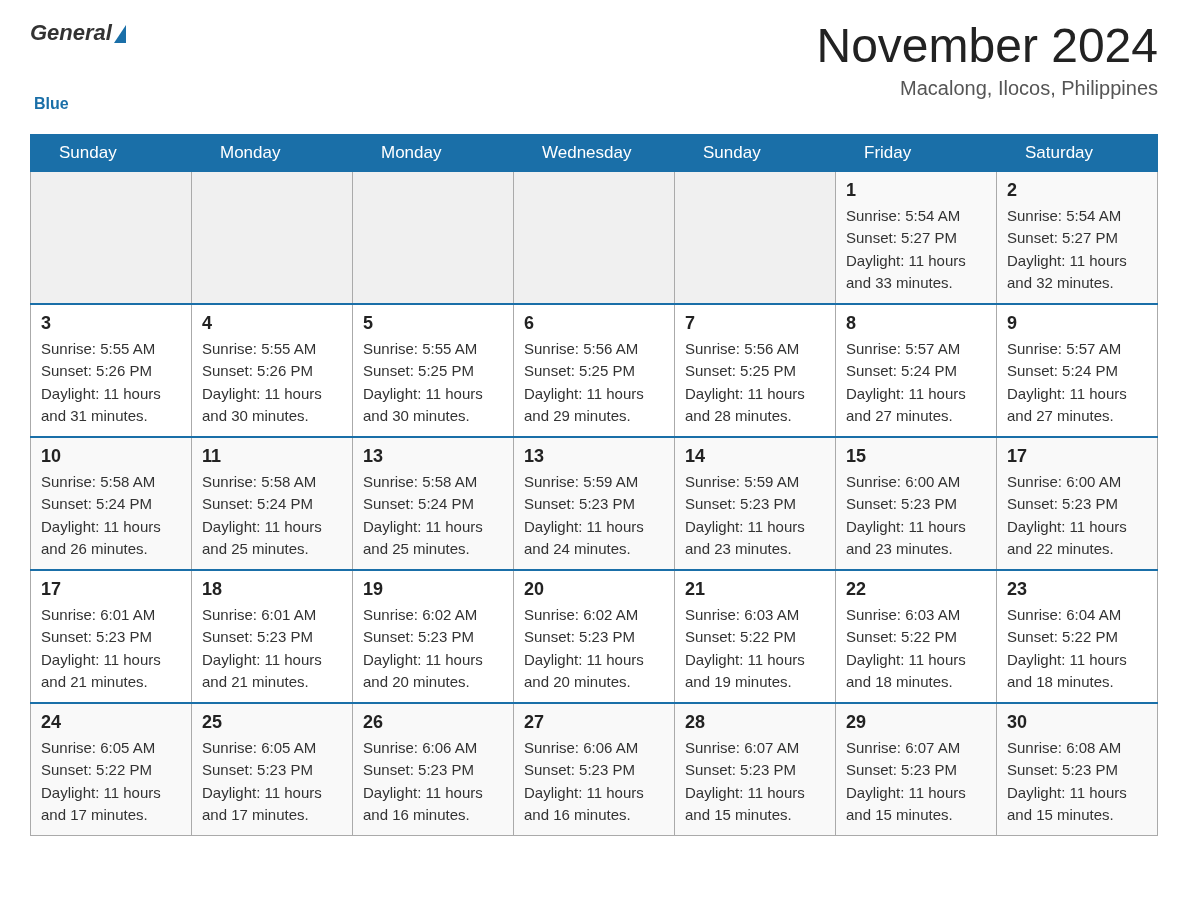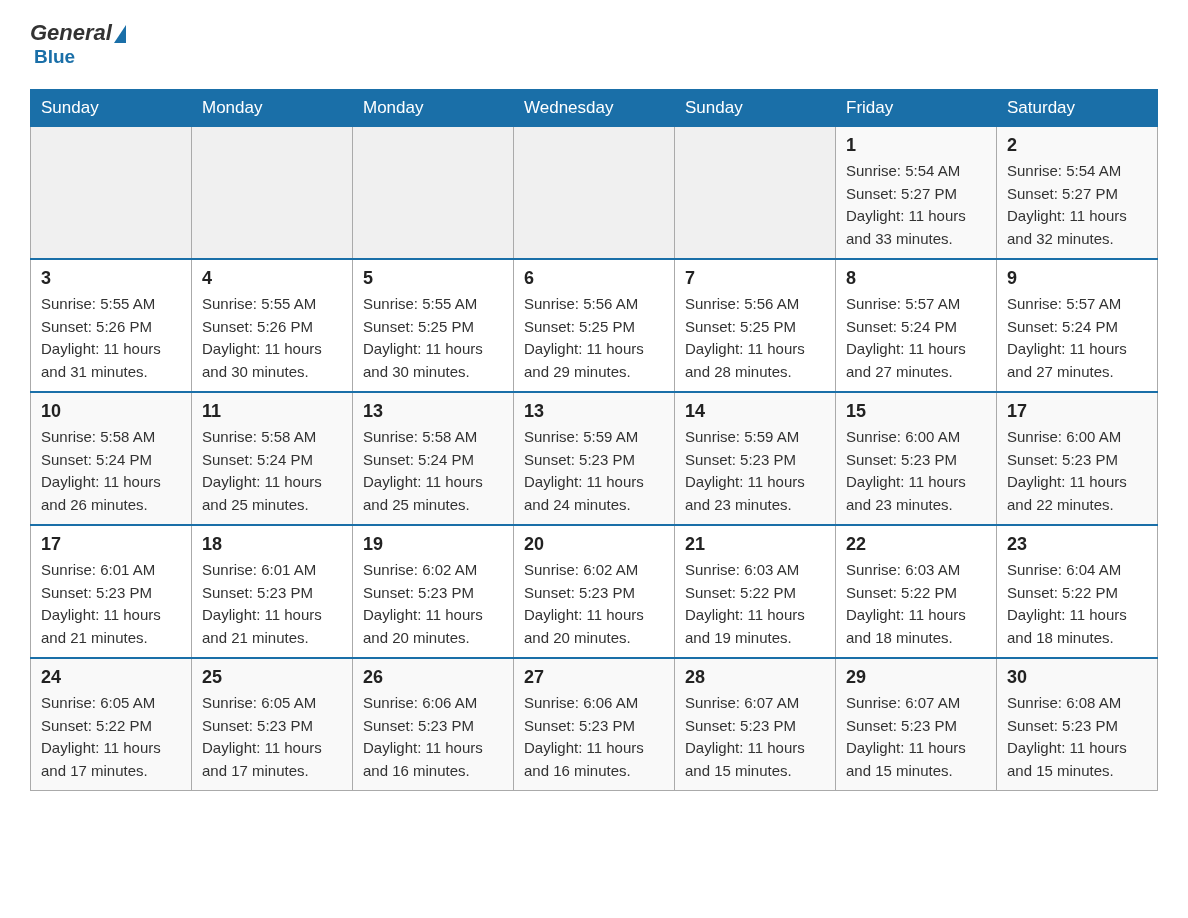--- a/index.html
+++ b/index.html
@@ -20,23 +20,24 @@
       display: flex;
       align-items: center;
       gap: 4px;
     }
     .logo-general {
       font-size: 22px;
       font-weight: bold;
       color: #333;
     }
     .logo-blue {
-      font-size: 19px;
+      font-size: 16px;
       font-weight: bold;
       color: #1a6fa8;
+      margin-top: 48px;
     }
     .logo-triangle {
       width: 0;
       height: 0;
       border-left: 12px solid transparent;
       border-bottom: 18px solid #1a6fa8;
       display: inline-block;
       margin-left: 2px;
       margin-bottom: -2px;
     }
@@ -56,21 +57,21 @@
     }
     .calendar {
       width: 100%;
       border-collapse: collapse;
       border: 1px solid #aaa;
     }
     .calendar th {
       background-color: #1a6fa8;
       color: #fff;
       text-align: left;
-      padding: 8px 10px;
+      padding: 8px 28px;
       font-size: 17px;
       font-weight: normal;
       border: 1px solid #1a6fa8;
     }
     .calendar td {
       border: 1px solid #aaa;
       vertical-align: top;
       padding: 8px 10px;
       width: 14.28%;
       height: 110px;
@@ -111,20 +112,24 @@
 <div class="header">
   <div class="logo">
     <div style="display:flex; flex-direction:column; line-height:1.2;">
       <div style="display:flex; align-items:center;font-style:italic;">
         <span class="logo-general">General</span>
         <span class="logo-triangle"></span>
       </div>
       <span class="logo-blue" style="margin-left:4px;">Blue</span>
     </div>
   </div>
+  <div class="title-section">
+    <div class="month-title">November 2024</div>
+    <div class="location-title">Macalong, Ilocos, Philippines</div>
+  </div>
 </div>
 
 <table class="calendar">
   <thead>
     <tr id="header-row">
         <th>Sunday</th>
         <th>Monday</th>
         <th>Monday</th>
         <th>Wednesday</th>
         <th>Sunday</th>

